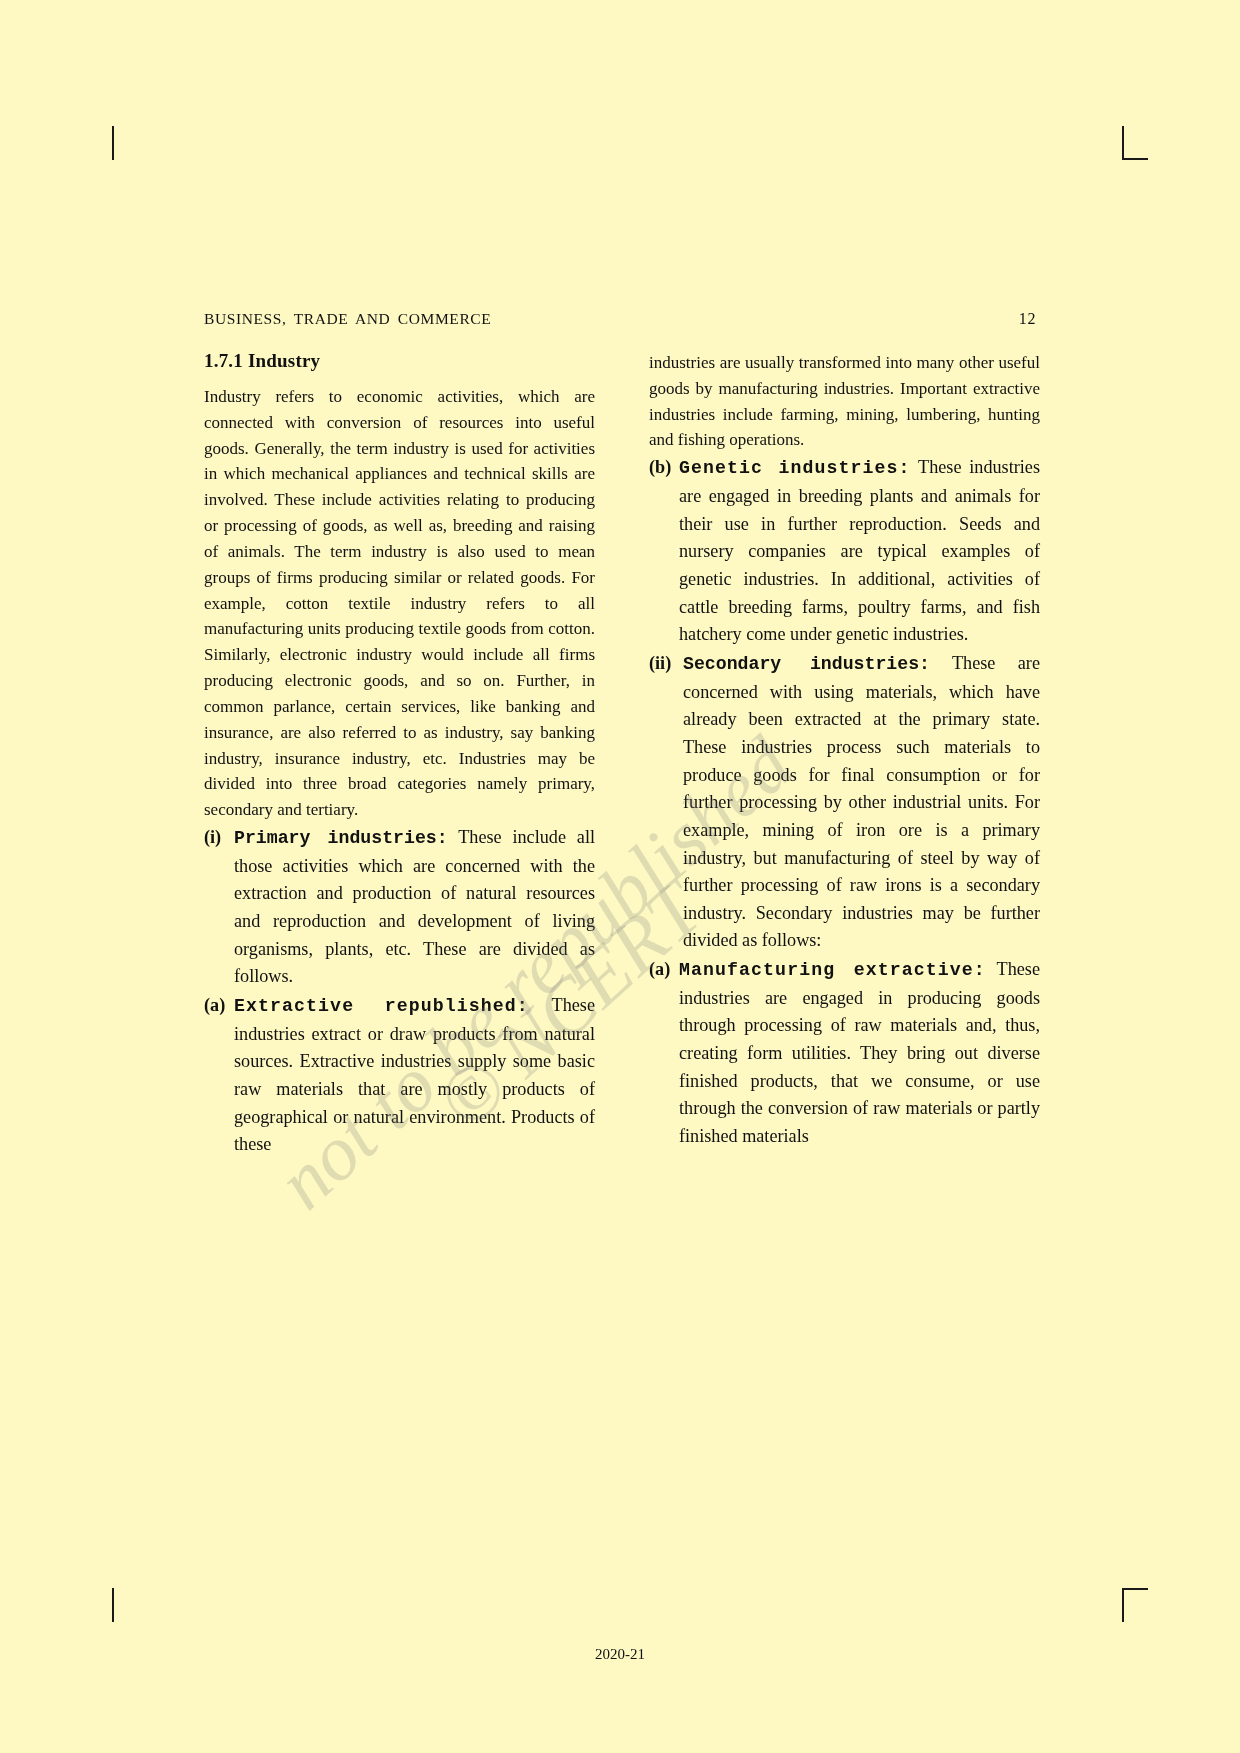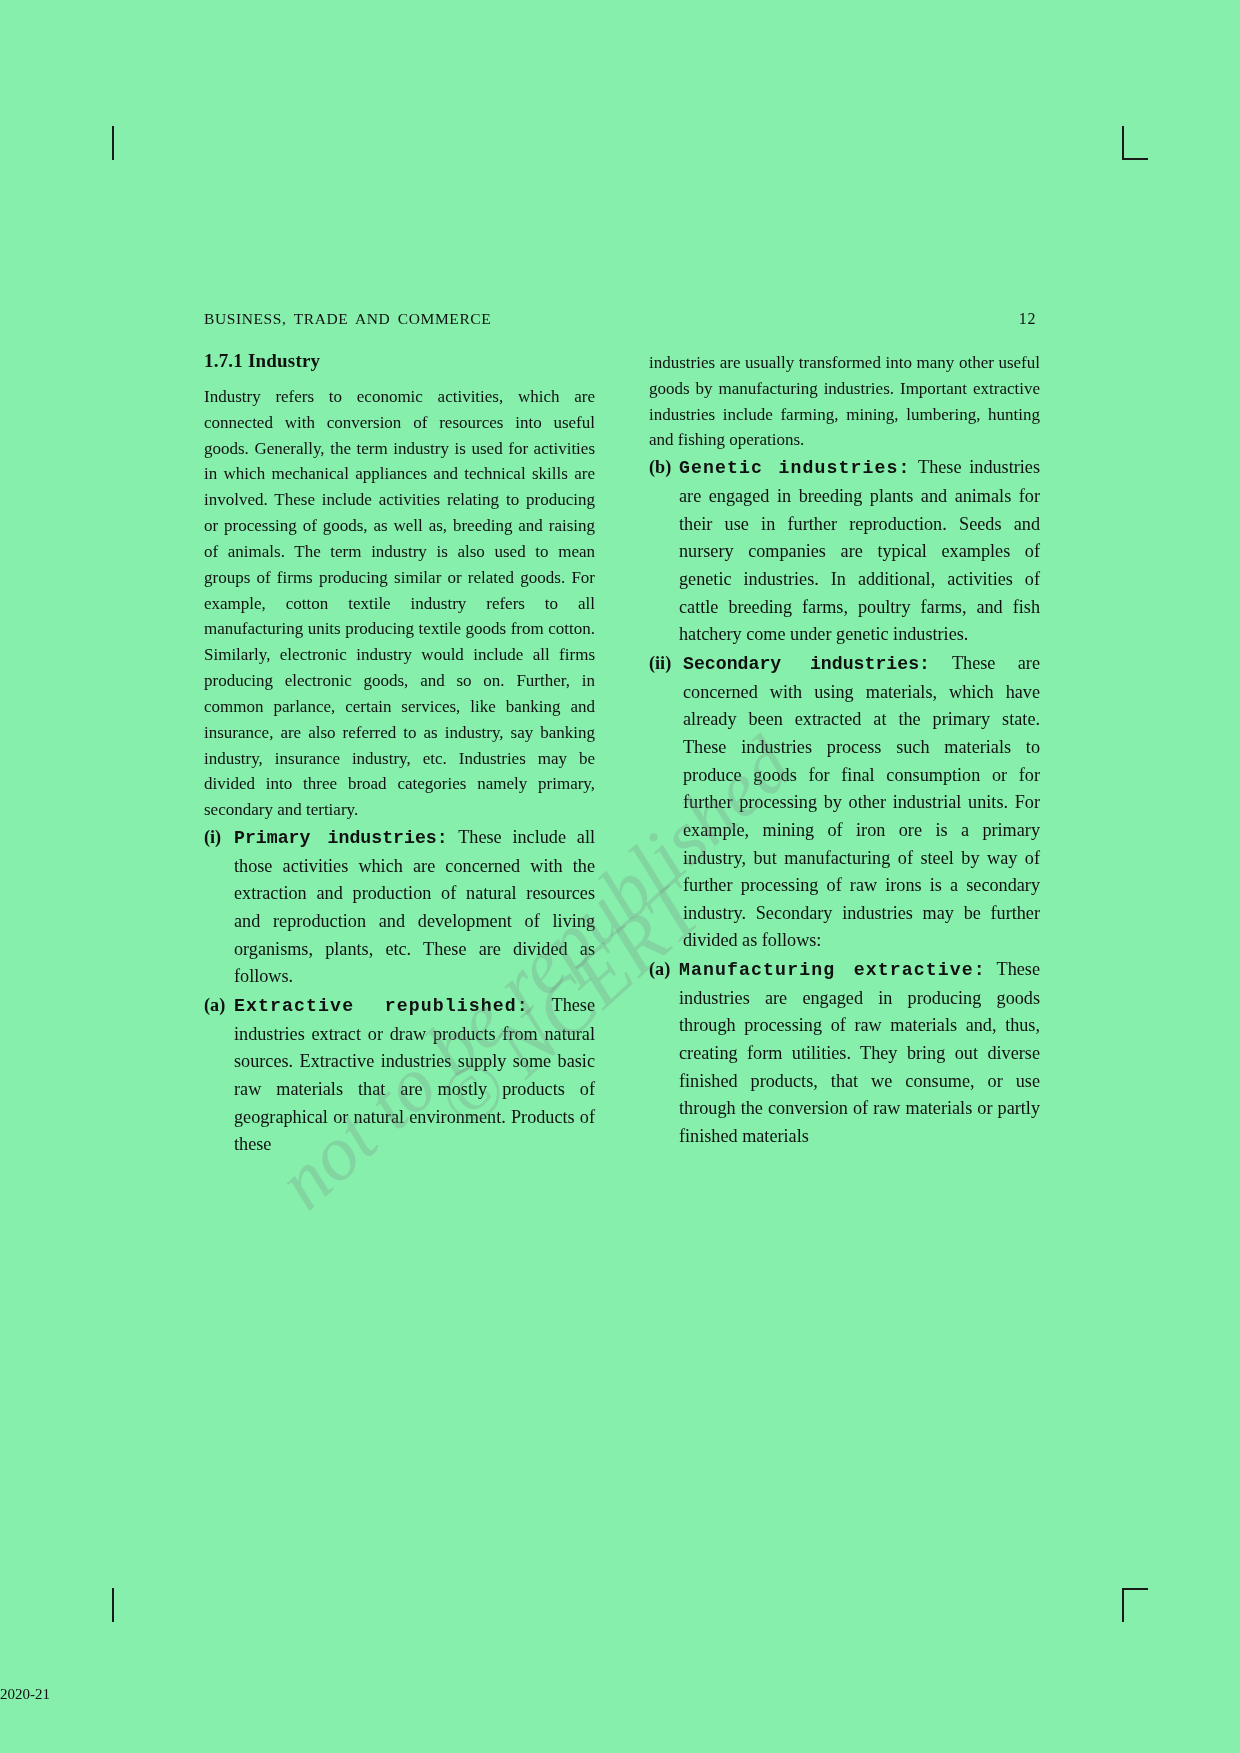--- a/index.html
+++ b/index.html
@@ -4,21 +4,21 @@
 <style>
   html, body {
     margin: 0;
     padding: 0;
     background: #ffffff;
   }
   .page {
     position: relative;
     width: 1240px;
     height: 1753px;
-    background: #86efac;
+    background: #fef9c3;
     font-family: "Liberation Serif", serif;
     color: #111111;
     overflow: hidden;
   }
 
   
   .crop {
     position: absolute;
     width: 0;
     height: 0;
@@ -145,23 +145,23 @@
   .wm2 {
     left: 170px;
     top: 520px;
     transform: rotate(-42deg);
   }
 
   
   .footer {
     position: absolute;
     left: 0;
-    top: 1686px;
+    top: 1646px;
     width: 1240px;
-    text-align: left;
+    text-align: center;
     font-size: 15px;
     font-family: "Liberation Serif", serif;
     color: #111;
   }
 </style>
 </head>
 <body>
 
 <div class="page">
 

